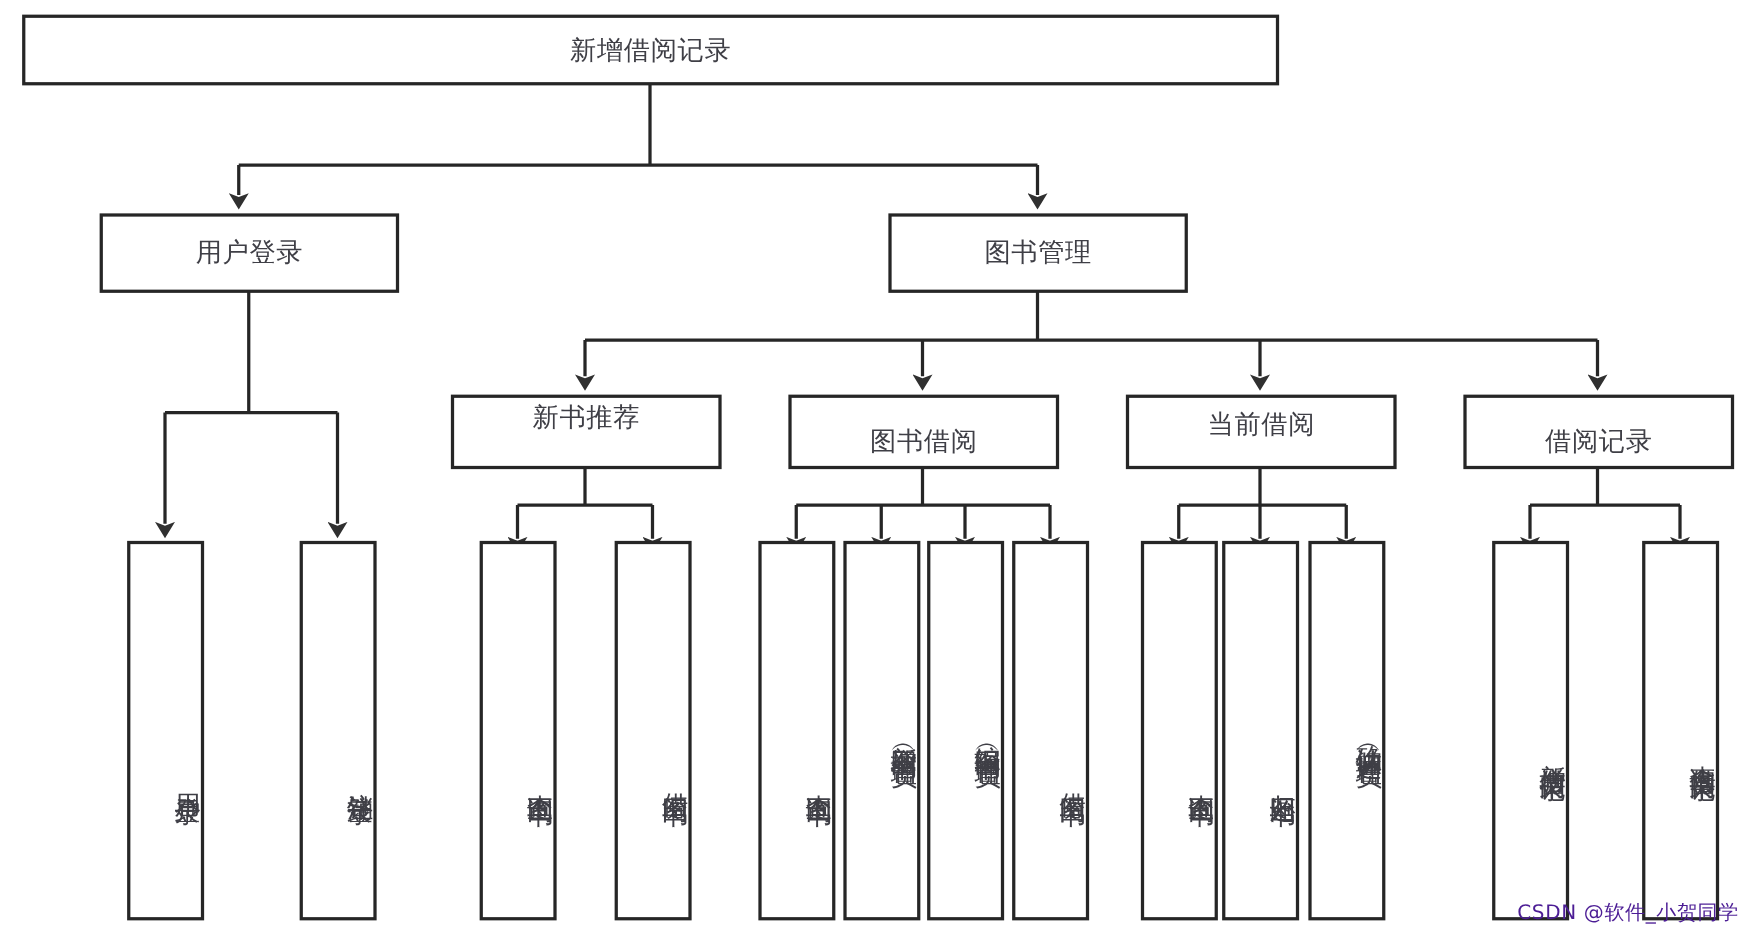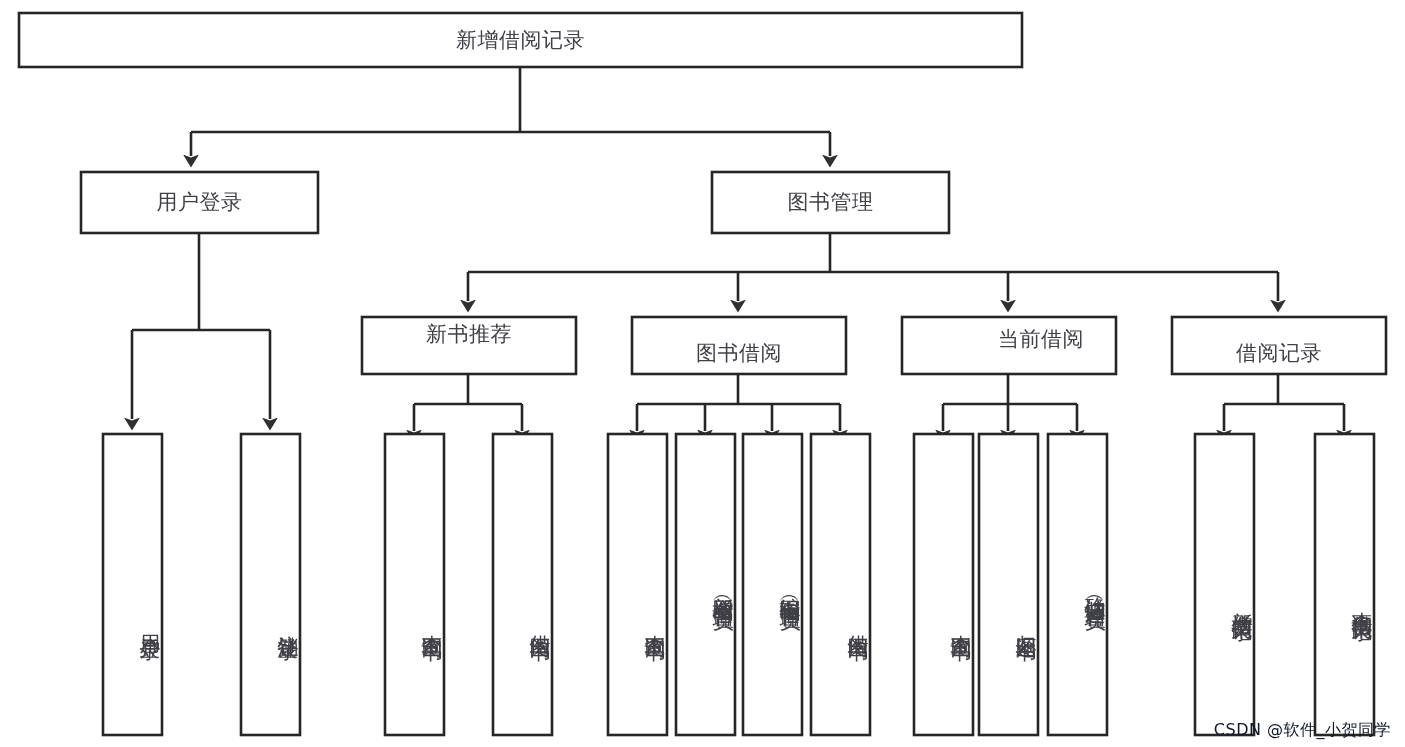--- a/index.html
+++ b/index.html
@@ -65,21 +65,21 @@
     box-sizing: border-box;
   }
   .node-label.vert.top-align {
     padding-top: 2px;
   }
   #watermark {
     position: absolute;
     right: 14px;
     bottom: 6px;
     font-size: 16px;
-    color: #0f172a;
+    color: #4c1d95;
     font-family: "DejaVu Sans", "Liberation Sans", sans-serif;
     letter-spacing: 0.5px;
     white-space: nowrap;
   }
 </style>
 </head>
 <body>
 
 <div id="diagram-root">
 
@@ -173,21 +173,21 @@
     <rect class="node-box" x="1315" y="434" width="59" height="301"></rect>
   </svg>
 
   <div class="node-label horiz" style="left:19px; top:13px; width:1003px; height:54px;">新增借阅记录</div>
 
   <div class="node-label horiz" style="left:81px; top:172px; width:237px; height:61px;">用户登录</div>
   <div class="node-label horiz" style="left:712px; top:172px; width:237px; height:61px;">图书管理</div>
 
   <div class="node-label horiz" style="left:362px; top:306px; width:214px; height:57px;">新书推荐</div>
   <div class="node-label horiz" style="left:632px; top:317px; width:214px; height:73px;">图书借阅</div>
-  <div class="node-label horiz" style="left:902px; top:317px; width:214px; height:45px;margin-left:32px;">当前借阅</div>
+  <div class="node-label horiz" style="left:902px; top:317px; width:214px; height:45px;">当前借阅</div>
   <div class="node-label horiz" style="left:1172px; top:317px; width:214px; height:73px;">借阅记录</div>
 
   <div class="node-label vert" style="left:103px; top:503px; width:59px; height:232px;">用户登录</div>
   <div class="node-label vert" style="left:241px; top:503px; width:59px; height:232px;">注销登录</div>
 
   <div class="node-label vert" style="left:385px; top:503px; width:59px; height:232px;">查询图书</div>
   <div class="node-label vert" style="left:493px; top:503px; width:59px; height:232px;">借阅图书</div>
 
   <div class="node-label vert" style="left:608px; top:503px; width:59px; height:232px;">查询图书</div>
   <div class="node-label vert top-align" style="left:676px; top:440px; width:59px; height:295px;">新增图书（管理员）</div>

